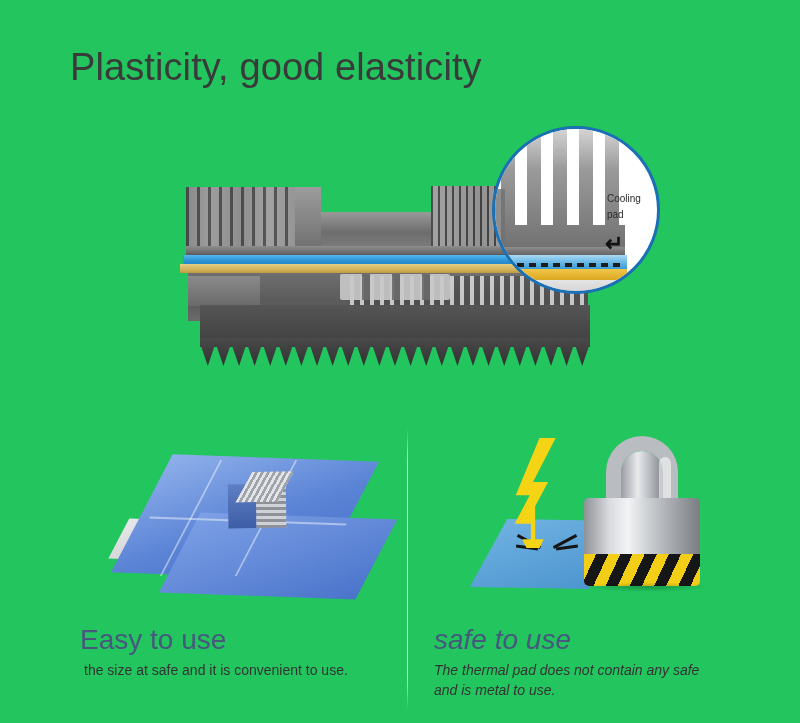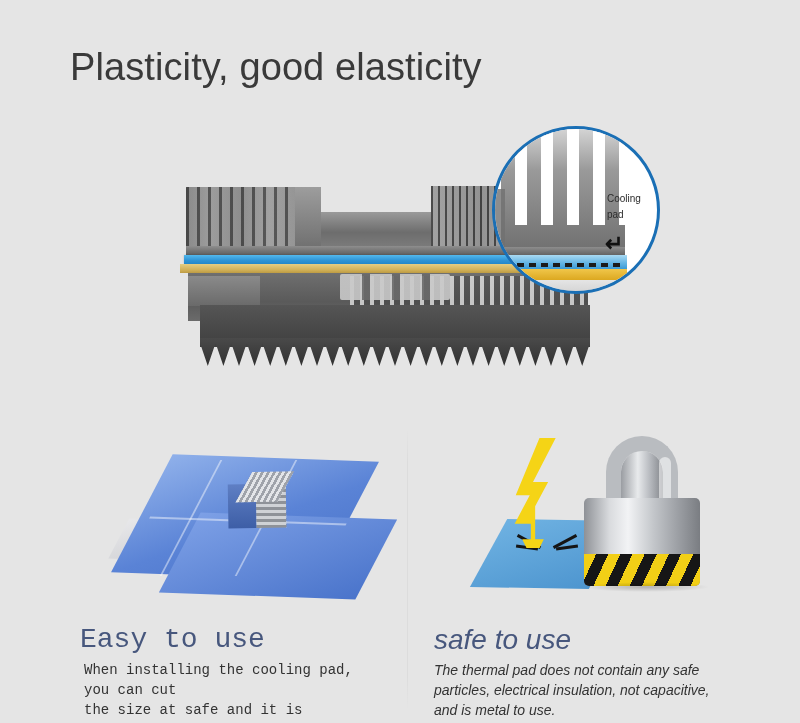--- a/index.html
+++ b/index.html
@@ -1,20 +1,20 @@
 <!DOCTYPE html>
 <html><head>
 <meta charset="utf-8">
 <style>
   html,body{margin:0;padding:0;}
   body{
     width:800px;height:723px;background:#ffffff;overflow:hidden;
     font-family:"Liberation Sans", sans-serif;position:relative;
   }
-  .page{position:relative;width:800px;height:723px;background:#e5e5e5;}
+  .page{position:relative;width:800px;height:723px;background:#22c55e;}
 
   
   .headline{
     position:absolute;left:70px;top:44px;width:600px;
     font-size:38px;line-height:46px;font-weight:300;color:#3a3a3a;
     letter-spacing:.1px;
   }
   .headline .l2{display:block;}
 
   
@@ -162,21 +162,21 @@
   }
 
   
   .divider{
     position:absolute;left:407px;top:428px;width:1px;height:282px;
     background:linear-gradient(180deg,rgba(220,220,220,0),#dcdcdc 12%,#dcdcdc 88%,rgba(220,220,220,0));
   }
 
   
   .panel{position:absolute;top:428px;height:290px;}
-  .panel-left{left:40px;width:360px;font-family:Liberation Mono, monospace;}
+  .panel-left{left:40px;width:360px;}
   .panel-right{left:420px;width:360px;font-style:italic;}
 
   .art{position:absolute;top:0;left:0;width:100%;height:185px;}
 
   
   .sheet{position:absolute;background:linear-gradient(160deg,#7ea4e8,#4f79d0);}
   .sheet-a{
     left:100px;top:30px;width:210px;height:118px;
     transform:skewX(-26deg) rotate(2deg);
     background:linear-gradient(155deg,#8fb0ea,#5a83d6 55%,#4a73c9);
@@ -334,21 +334,20 @@
       <div class="sheet-seam seam2"></div>
       <div class="sheet-seam seam3"></div>
       <div class="mini-hs">
         <div class="mini-front"></div>
         <div class="mini-side"></div>
         <div class="mini-top"></div>
       </div>
     </div>
     <div class="p-head">Easy to use</div>
     <div class="p-body">
-      <span>When installing the cooling pad, you can cut</span>
       <span>the size at safe and it is convenient to use.</span>
     </div>
   </div>
 
   <div class="panel panel-right">
     <div class="art">
       <div class="lightpad"></div>
       <div class="splash sp1"></div>
       <div class="splash sp2"></div>
       <div class="splash sp3"></div>
@@ -359,18 +358,17 @@
           <div class="shackle-hl"></div>
         </div>
         <div class="lock-body"></div>
         <div class="lock-hazard"></div>
         <div class="lock-shadow"></div>
       </div>
     </div>
     <div class="p-head">safe to use</div>
     <div class="p-body">
       <span>The thermal pad does not contain any safe</span>
-      <span>particles, electrical insulation, not capacitive,</span>
       <span>and is metal to use.</span>
     </div>
   </div>
 
 </div>
 
 </body></html>

